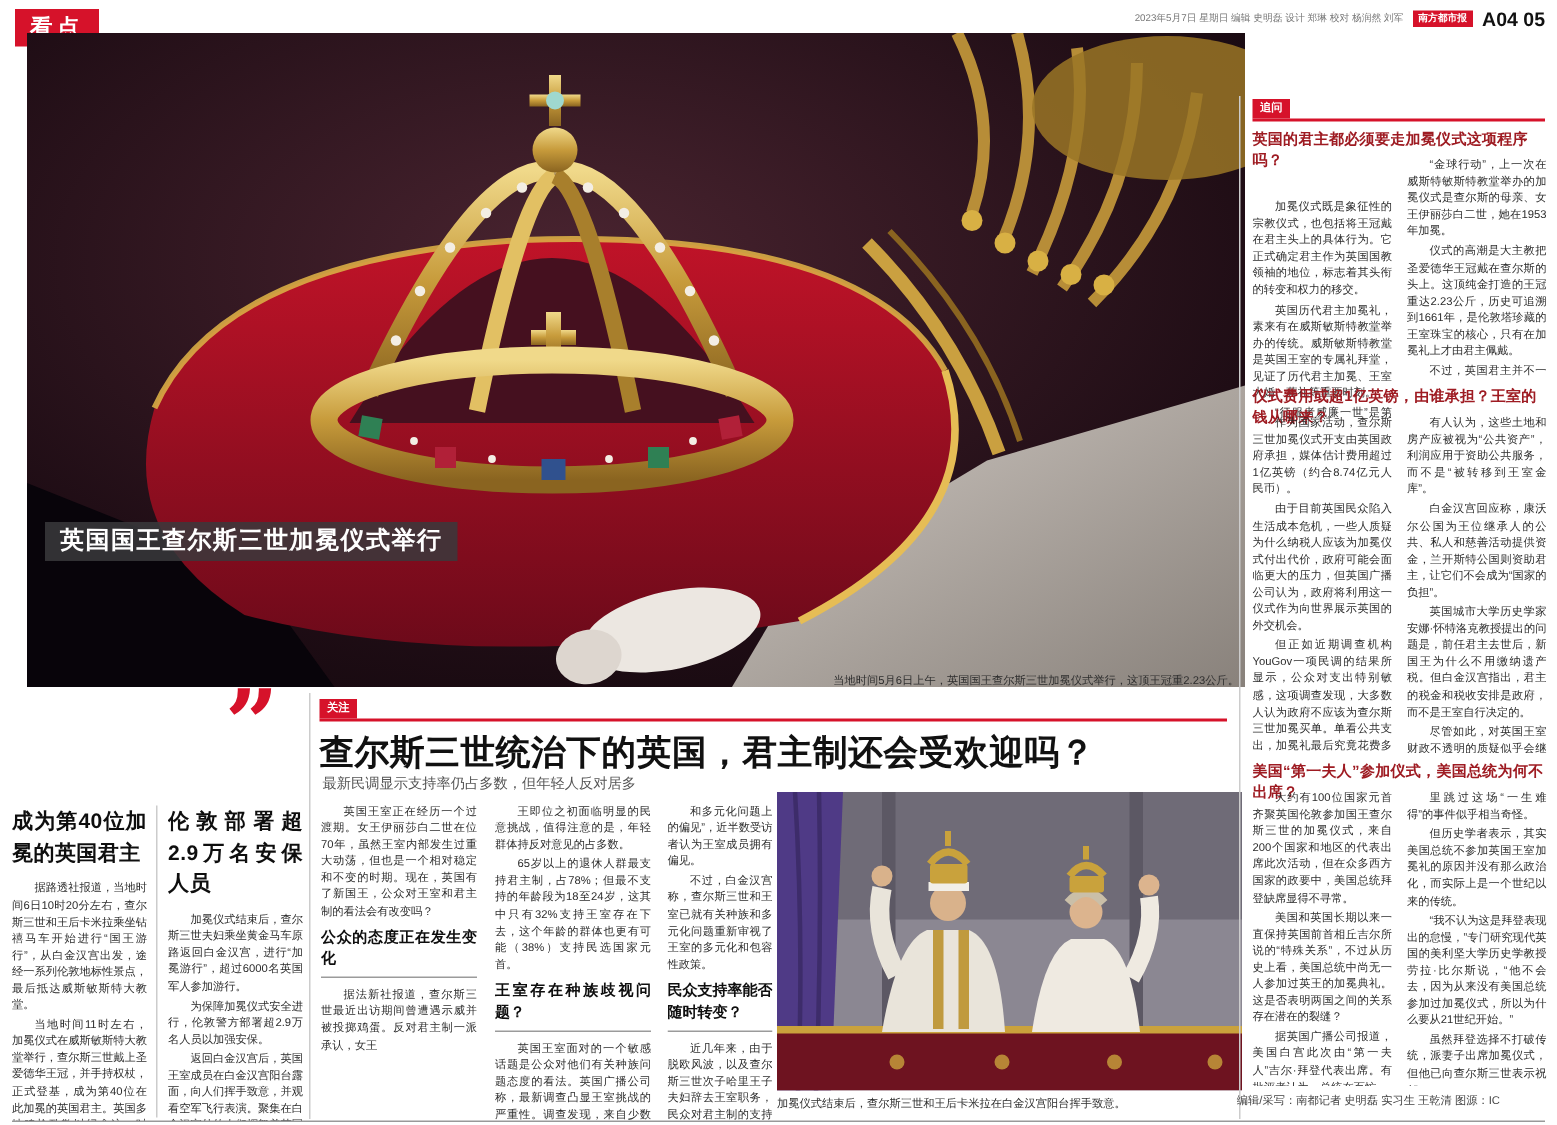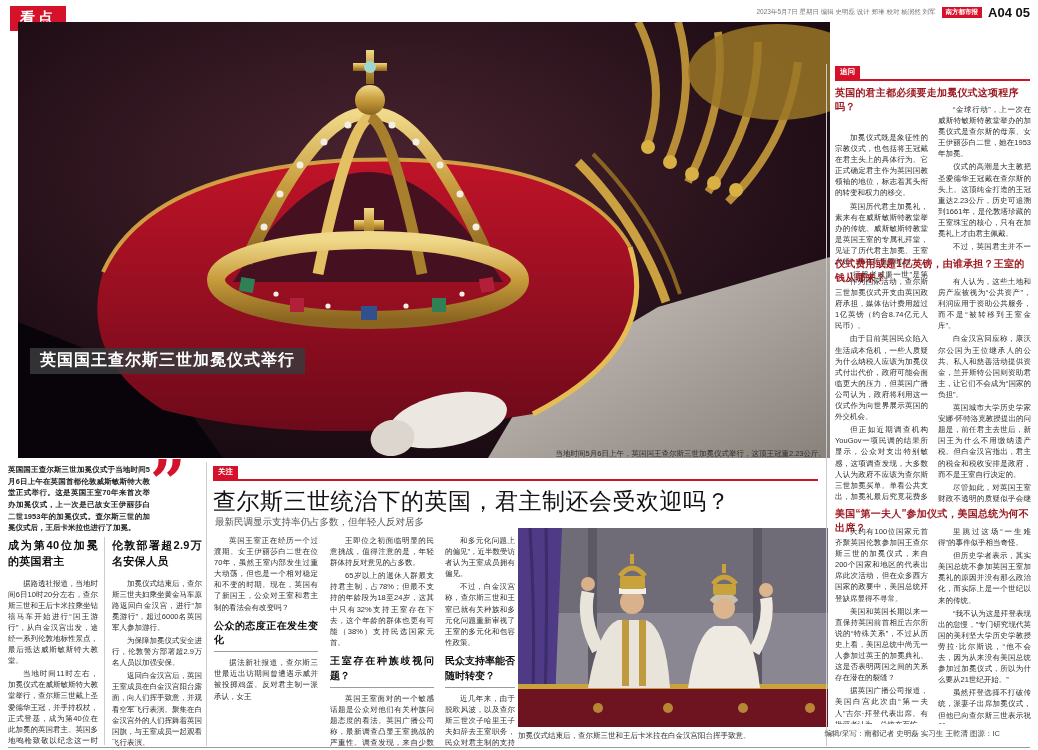--- a/index.html
+++ b/index.html
@@ -6,21 +6,21 @@
   .page{position:relative;width:1038px;height:750px;background:#ffffff;
         font-family:"Liberation Sans","DejaVu Sans",sans-serif;color:#222;overflow:hidden;}
   .abs{position:absolute;}
   .redbox{background:#d6122a;color:#fff;font-weight:bold;display:inline-block;}
   .vline{position:absolute;width:1px;background:#cccccc;}
   .hline{position:absolute;height:1px;background:#999999;}
   .redline{position:absolute;height:2px;background:#d6122a;}
   .bodycol{position:absolute;font-size:7.5px;line-height:1.48;color:#2d2d2d;
            text-align:justify;overflow:hidden;}
   .bodycol p{margin:0 0 2px;text-indent:2em;}
-  .h-col{font-size:11px;font-weight:bold;color:#0e0e0e;margin:0 0 8px;text-indent:0;letter-spacing:.3px;}
+  .h-col{font-size:14px;font-weight:bold;color:#0e0e0e;margin:0 0 8px;text-indent:0;letter-spacing:.3px;}
   .h-sub{font-size:10px;font-weight:bold;color:#0e0e0e;border-bottom:1px solid #9b9b9b;
          padding:2px 0 3px;margin:4px 0 5px;text-indent:0;}
   .qa-h{position:absolute;font-size:10px;font-weight:bold;color:#9e1b22;letter-spacing:.2px;}
   .kicker{position:absolute;left:12px;top:326px;background:rgba(58,58,60,.85);color:#fff;
           font-size:16px;font-weight:bold;padding:2px 10px 3px;letter-spacing:1px;}
   .bigtitle{position:absolute;left:10px;top:348px;color:#fdfdfd;font-weight:900;font-size:37px;
             line-height:42px;letter-spacing:2px;text-shadow:2px 3px 5px rgba(0,0,0,.9),-1px -1px 2px rgba(0,0,0,.5);}
   .caption{font-size:7.5px;color:#2e2e2e;}
   .quote{position:absolute;left:150px;top:452px;color:#d6122a;font-family:"DejaVu Serif",serif;
          font-weight:bold;font-size:62px;line-height:1;}
@@ -123,21 +123,20 @@
             <circle cx="310" cy="284" r="2.6"></circle>
             <circle cx="388" cy="284" r="2.6"></circle>
           <circle cx="444" cy="272" r="2.6"></circle>
         </g>
       </g>
     </svg>
     <div class="kicker">英国国王查尔斯三世加冕仪式举行</div>
   </div>
   <div class="abs caption" style="top:449px;right:212px;">当地时间5月6日上午，英国国王查尔斯三世加冕仪式举行，这顶王冠重2.23公斤。</div>
 
-  <div class="abs" style="left:8px;top:464px;width:142px;font-size:7.5px;font-weight:bold;line-height:1.55;color:#1f1f1f;text-align:justify;">英国国王查尔斯三世加冕仪式于当地时间5月6日上午在英国首都伦敦威斯敏斯特大教堂正式举行。这是英国王室70年来首次举办加冕仪式，上一次是已故女王伊丽莎白二世1953年的加冕仪式。查尔斯三世的加冕仪式后，王后卡米拉也进行了加冕。</div>
   <div class="quote">”</div>
 
   <div class="bodycol" style="left:8px;top:537px;width:90px;height:211px;">
     <div class="h-col">成为第40位加冕的英国君主</div>
     <p>据路透社报道，当地时间6日10时20分左右，查尔斯三世和王后卡米拉乘坐钻禧马车开始进行“国王游行”，从白金汉宫出发，途经一系列伦敦地标性景点，最后抵达威斯敏斯特大教堂。</p>
     <p>当地时间11时左右，加冕仪式在威斯敏斯特大教堂举行，查尔斯三世戴上圣爱德华王冠，并手持权杖，正式登基，成为第40位在此加冕的英国君主。英国多地鸣枪致敬以纪念这一时刻。</p>
 
   </div>
   <div class="vline" style="left:104px;top:537px;height:208px;"></div>
   <div class="bodycol" style="left:112px;top:537px;width:90px;height:211px;">
@@ -146,21 +145,21 @@
     <p>为保障加冕仪式安全进行，伦敦警方部署超2.9万名人员以加强安保。</p>
     <p>返回白金汉宫后，英国王室成员在白金汉宫阳台露面，向人们挥手致意，并观看空军飞行表演。聚集在白金汉宫外的人们挥舞着英国国旗，与王室成员一起观看飞行表演。</p>
     <p>为庆祝英国国王查尔斯三世加冕，加冕仪式之后的周一（5月8日）将被列为节假日。</p>
 
   </div>
 
   <div class="vline" style="left:206px;top:462px;height:284px;"></div>
 
   <div class="abs redbox" style="left:213px;top:466px;padding:1px 5px 2px;font-size:7.5px;text-align:right;">关注</div>
   <div class="redline" style="left:213px;top:479px;width:605px;"></div>
-  <div class="abs" style="left:213px;top:486px;font-size:23px;font-weight:400;color:#111;letter-spacing:.5px;">查尔斯三世统治下的英国，君主制还会受欢迎吗？</div>
+  <div class="abs" style="left:213px;top:486px;font-size:23px;font-weight:700;color:#111;letter-spacing:.5px;">查尔斯三世统治下的英国，君主制还会受欢迎吗？</div>
   <div class="abs" style="left:215px;top:516px;font-size:9.5px;color:#555;">最新民调显示支持率仍占多数，但年轻人反对居多</div>
 
   <div class="bodycol" style="left:214px;top:535px;width:104px;height:213px;">
     <p>英国王室正在经历一个过渡期。女王伊丽莎白二世在位70年，虽然王室内部发生过重大动荡，但也是一个相对稳定和不变的时期。现在，英国有了新国王，公众对王室和君主制的看法会有改变吗？</p>
     <div class="h-sub">公众的态度正在发生变化</div>
     <p>据法新社报道，查尔斯三世最近出访期间曾遭遇示威并被投掷鸡蛋。反对君主制一派承认，女王</p>
   </div>
   <div class="bodycol" style="left:330px;top:535px;width:104px;height:213px;">
     <p>王即位之初面临明显的民意挑战，值得注意的是，年轻群体持反对意见的占多数。</p>
     <p>65岁以上的退休人群最支持君主制，占78%；但最不支持的年龄段为18至24岁，这其中只有32%支持王室存在下去，这个年龄的群体也更有可能（38%）支持民选国家元首。</p>

